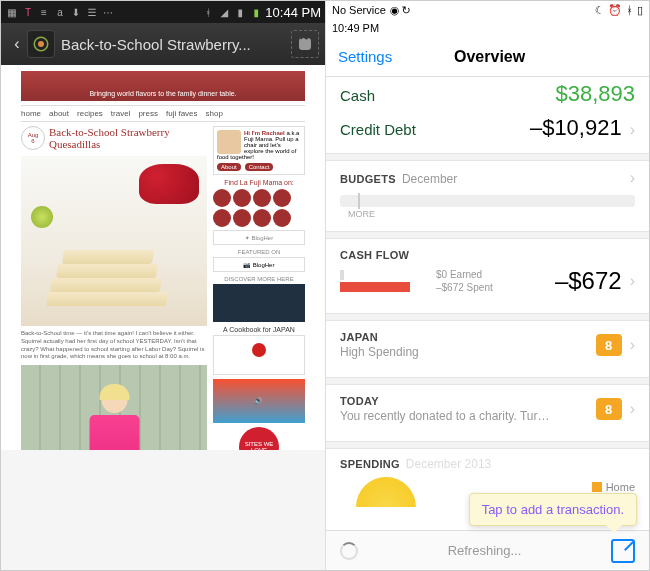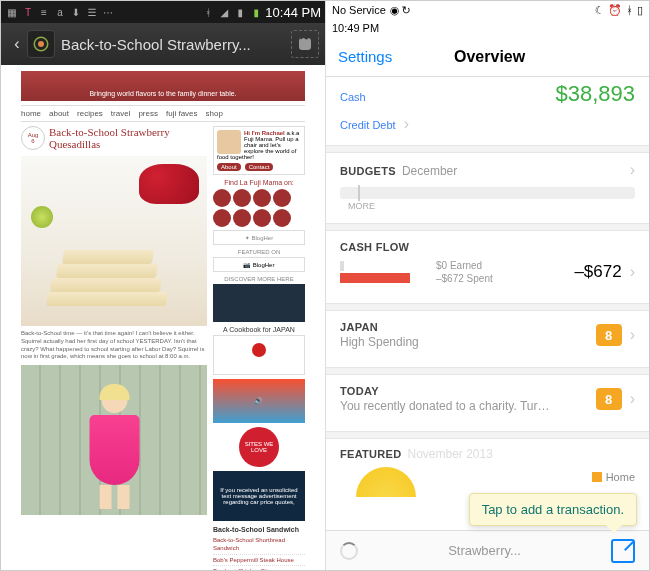--- a/index.html
+++ b/index.html
@@ -14,21 +14,21 @@
 .android-time{color:#fff;font-size:13px;font-weight:500}
 .android-header{height:42px;background:linear-gradient(#3a3a3a,#2a2a2a);display:flex;align-items:center;padding:0 6px;color:#ddd}
 .android-header .back{width:20px;text-align:center;font-size:16px}
 .android-header .app-icon{width:28px;height:28px;background:#222;border-radius:4px;margin-right:6px;display:flex;align-items:center;justify-content:center;border:1px solid #444}
 .android-header .app-icon svg{width:18px;height:18px}
 .android-header .title{flex:1;font-size:15px;overflow:hidden;white-space:nowrap;text-overflow:ellipsis}
 .android-header .elephant{width:28px;height:28px;border:1px dashed #666;border-radius:3px;display:flex;align-items:center;justify-content:center}
 .android-tooltip{position:absolute;top:66px;left:8px;right:8px;background:rgba(50,70,80,.96);color:#fff;padding:10px 12px;border-radius:4px;font-size:13px;line-height:1.4;z-index:5}
 .android-tooltip:before{content:"";position:absolute;top:-8px;right:18px;border:8px solid transparent;border-bottom-color:rgba(50,70,80,.96);border-top:none}
 
-.webpage{background:#fff;height:505px;overflow:hidden;position:relative;font-size:8px}
+.webpage{background:#fff;height:385px;overflow:hidden;position:relative;font-size:8px}
 .wp-banner{height:30px;background:linear-gradient(#b04040,#903030);margin:6px 20px 0;color:#fff;font-size:7px;display:flex;align-items:center;justify-content:center;padding-top:14px}
 .wp-nav{margin:4px 20px;font-size:8px;color:#555;display:flex;gap:8px;border-top:1px solid #ddd;border-bottom:1px solid #ddd;padding:3px 0}
 .wp-main{display:flex;margin:0 20px;gap:6px}
 .wp-article{flex:1}
 .wp-date{width:24px;height:24px;float:left;background:#fff;border:1px solid #ccc;border-radius:50%;font-size:6px;display:flex;flex-direction:column;align-items:center;justify-content:center;color:#a03030;margin-right:4px}
 .wp-title{color:#a03030;font-size:11px;font-family:Georgia,serif;margin-bottom:2px}
 .wp-photo1{width:100%;height:170px;background:linear-gradient(180deg,#f8f8f5 0%,#f0ebe0 60%,#e8dcc8 100%);margin-top:6px;position:relative;overflow:hidden}
 .wp-photo1:after{content:"";position:absolute;right:8px;top:8px;width:60px;height:40px;background:radial-gradient(circle at 30% 30%,#d02030,#a01020);border-radius:40% 40% 30% 30%}
 .wp-quesadilla{position:absolute;left:20px;top:60px;width:130px;height:90px}
 .wp-q-layer{position:absolute;width:120px;height:14px;background:linear-gradient(#f5e8c8,#e8d8a8);border-radius:3px;transform:skewX(-8deg)}
@@ -59,48 +59,48 @@
 
 .ios-status{height:18px;display:flex;align-items:center;padding:0 6px;font-size:11px;color:#000}
 .ios-status .spacer{flex:1}
 .ios-nav{height:40px;display:flex;align-items:center;padding:0 12px;border-bottom:1px solid #ddd}
 .ios-nav .settings{color:#0a84ff;font-size:15px}
 .ios-nav .ov-title{flex:1;text-align:center;font-weight:700;font-size:16px;margin-left:-50px}
 
 .ios-content{flex:1;overflow:hidden;background:#fff}
 .section-hdr{font-size:11px;font-weight:700;color:#444;padding:10px 14px 6px;letter-spacing:.3px}
 .account-row{display:flex;padding:4px 14px;font-size:14px;align-items:baseline}
-.account-row .label{color:#3b82f6;font-size:11px}
+.account-row .label{color:#14532d;font-size:15px}
 .account-row .val{flex:1;text-align:right;font-size:22px;font-weight:400}
 .val.green{color:#3cb043}
 .val.black{color:#000}
 .row-chev{color:#ccc;font-size:16px;margin-left:8px}
 .divider{height:8px;background:#f3f3f3;border-top:1px solid #e5e5e5;border-bottom:1px solid #e5e5e5;margin-top:8px}
 
 .budgets{padding:8px 14px 4px}
 .budgets-hdr{display:flex;align-items:baseline;gap:6px}
 .budgets-hdr .mo{color:#999;font-size:12px}
 .budget-bar{height:12px;background:#eee;border-radius:3px;margin:8px 0 2px;position:relative}
 .budget-bar:after{content:"";position:absolute;left:18px;top:-2px;bottom:-2px;width:2px;background:#ccc}
 .today-lbl{font-size:9px;color:#aaa;margin-left:8px}
 
 .cashflow{padding:10px 14px}
 .cf-row{display:flex;align-items:center}
 .cf-bars{width:90px}
 .cf-bar-e{height:10px;width:4px;background:#ddd;margin-bottom:2px}
 .cf-bar-s{height:10px;width:70px;background:#e74c3c}
 .cf-labels{font-size:10px;color:#999;margin-left:6px;line-height:1.3}
-.cf-val{flex:1;text-align:right;font-size:17px}
+.cf-val{flex:1;text-align:right;font-size:24px}
 
 .alert-row{display:flex;align-items:center;padding:10px 14px}
 .alert-row .txt{flex:1}
 .alert-row .sub{color:#999;font-size:12px;margin-top:2px}
 .badge{width:26px;height:22px;background:#f5a623;color:#fff;border-radius:4px;display:flex;align-items:center;justify-content:center;font-size:13px;font-weight:600}
 
-.ios-tooltip{position:absolute;right:12px;bottom:44px;background:#fdf8d8;border:1px solid #e8e0a0;padding:8px 12px;border-radius:4px;font-size:13px;color:#0f766e;box-shadow:0 2px 6px rgba(0,0,0,.15)}
+.ios-tooltip{position:absolute;right:12px;bottom:44px;background:#fdf8d8;border:1px solid #e8e0a0;padding:8px 12px;border-radius:4px;font-size:13px;color:#8b5cf6;box-shadow:0 2px 6px rgba(0,0,0,.15)}
 .ios-tooltip:after{content:"";position:absolute;bottom:-8px;right:14px;border:8px solid transparent;border-top-color:#fdf8d8;border-bottom:none}
 
 .ios-bottom{height:40px;border-top:1px solid #ddd;display:flex;align-items:center;padding:0 14px;background:#fafafa}
 .spinner{width:18px;height:18px;border:2px solid #ddd;border-top-color:#888;border-radius:50%}
 .refreshing{flex:1;text-align:center;color:#999;font-size:13px}
 .compose{width:24px;height:24px;border:2px solid #0a84ff;border-radius:3px;position:relative}
 .compose:after{content:"";position:absolute;width:12px;height:2px;background:#0a84ff;transform:rotate(-45deg);top:4px;right:-2px}
 
 .spending-peek{padding:8px 14px 0;position:relative}
 .sun{position:absolute;left:30px;top:28px;width:60px;height:30px;background:radial-gradient(circle at 50% 100%,#f8d848,#f8c820);border-radius:60px 60px 0 0}
@@ -253,20 +253,21 @@
     <span class="ov-title">Overview</span>
   </div>
 
   <div class="ios-content">
     <div class="account-row">
       <span class="label">Cash</span>
       <span class="val green">$38,893</span>
     </div>
     <div class="account-row">
       <span class="label">Credit Debt</span>
+      <span class="val black">–$10,921</span>
       <span class="row-chev">›</span>
     </div>
 
     <div class="divider"></div>
 
     <div class="budgets">
       <div class="budgets-hdr">
         <span class="section-hdr" style="padding:0">BUDGETS</span>
         <span class="mo">December</span>
         <div style="flex:1"></div>
@@ -313,31 +314,31 @@
         <div class="sub">You recently donated to a charity. Tur…</div>
       </div>
       <div class="badge">8</div>
       <span class="row-chev">›</span>
     </div>
 
     <div class="divider"></div>
 
     <div class="spending-peek">
       <div class="budgets-hdr">
-        <span class="section-hdr" style="padding:0">FEATURED</span>
-        <span class="mo" style="color:#ddd">November 2013</span>
+        <span class="section-hdr" style="padding:0">SPENDING</span>
+        <span class="mo" style="color:#ddd">December 2013</span>
       </div>
       <div class="sun"></div>
       <div class="legend">
           <div class="sw"></div>
           <span>Home</span>
         </div>
     </div>
   </div>
 
   <div class="ios-tooltip">Tap to add a transaction.</div>
 
   <div class="ios-bottom">
     <div class="spinner"></div>
-    <div class="refreshing">Strawberry...</div>
+    <div class="refreshing">Refreshing...</div>
     <div class="compose"></div>
   </div>
 </div>
 
 </body></html>

